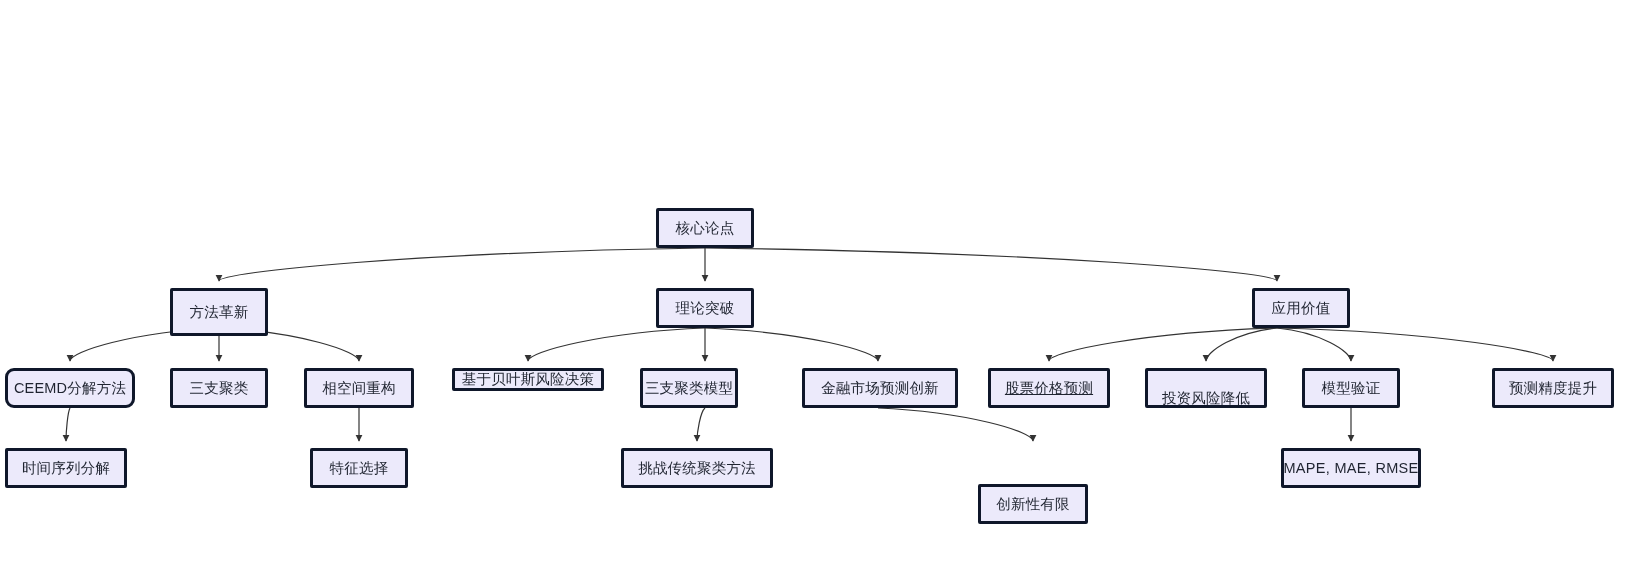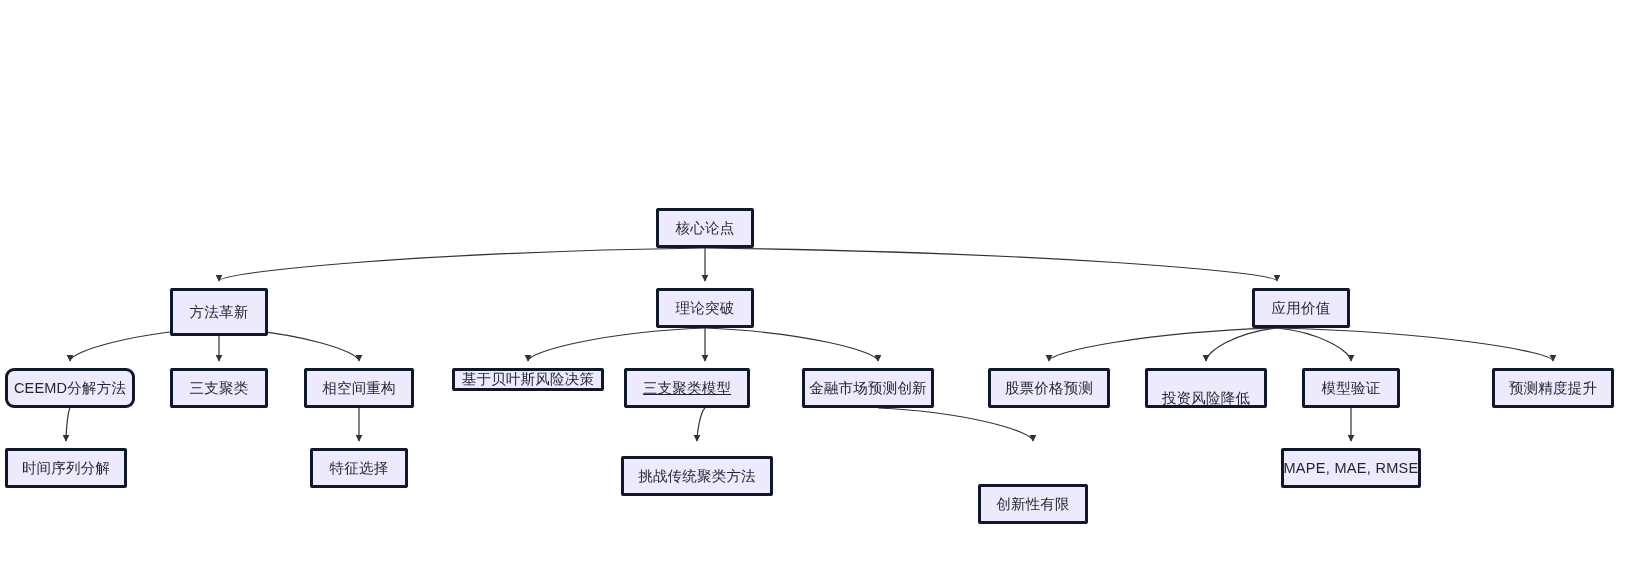--- a/index.html
+++ b/index.html
@@ -98,45 +98,45 @@
       </div>
       <div class="node" style="left: 170px; top: 368px; width: 98px; height: 40px;">
         <span class="label">三支聚类</span>
       </div>
       <div class="node" style="left: 304px; top: 368px; width: 110px; height: 40px;">
         <span class="label">相空间重构</span>
       </div>
       <div class="node" style="left: 452px; top: 368px; width: 152px; height: 23px;">
         <span class="label">基于贝叶斯风险决策</span>
       </div>
-      <div class="node" style="left: 624px; top: 368px; width: 126px; height: 40px; text-decoration: underline;">
+      <div class="node" style="left: 640px; top: 368px; width: 98px; height: 40px;">
         <span class="label">三支聚类模型</span>
       </div>
-      <div class="node" style="left: 802px; top: 368px; width: 132px; height: 40px;">
+      <div class="node" style="left: 802px; top: 368px; width: 156px; height: 40px;">
         <span class="label">金融市场预测创新</span>
       </div>
-      <div class="node" style="left: 988px; top: 368px; width: 122px; height: 40px;">
+      <div class="node" style="left: 988px; top: 368px; width: 122px; height: 40px; text-decoration: underline;">
         <span class="label">股票价格预测</span>
       </div>
       <div class="node" style="left: 1145px; top: 368px; width: 122px; height: 40px; align-items: flex-end;">
         <span class="label">投资风险降低</span>
       </div>
       <div class="node" style="left: 1302px; top: 368px; width: 98px; height: 40px;">
         <span class="label">模型验证</span>
       </div>
       <div class="node" style="left: 1492px; top: 368px; width: 122px; height: 40px; justify-content: center;">
         <span class="label">预测精度提升</span>
       </div>
       <div class="node" style="left: 5px; top: 448px; width: 122px; height: 40px;">
         <span class="label">时间序列分解</span>
       </div>
       <div class="node" style="left: 310px; top: 448px; width: 98px; height: 40px; align-items: center;">
         <span class="label">特征选择</span>
       </div>
-      <div class="node" style="left: 621px; top: 448px; width: 152px; height: 40px; margin-top: 8px;">
+      <div class="node" style="left: 621px; top: 448px; width: 152px; height: 40px;">
         <span class="label">挑战传统聚类方法</span>
       </div>
       <div class="node" style="left: 978px; top: 448px; width: 110px; height: 40px; margin-top: 36px;">
         <span class="label">创新性有限</span>
       </div>
       <div class="node latin" style="left: 1281px; top: 448px; width: 140px; height: 40px;">
         <span class="label">MAPE, MAE, RMSE</span>
       </div>
     </div>
 </div>

